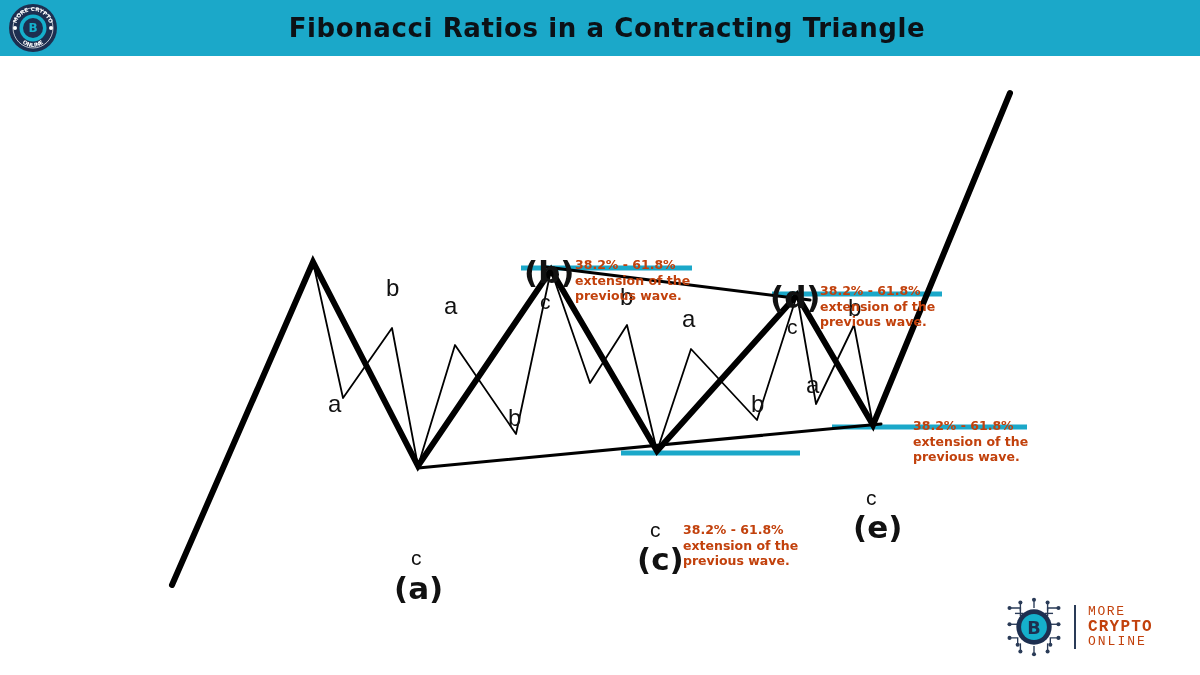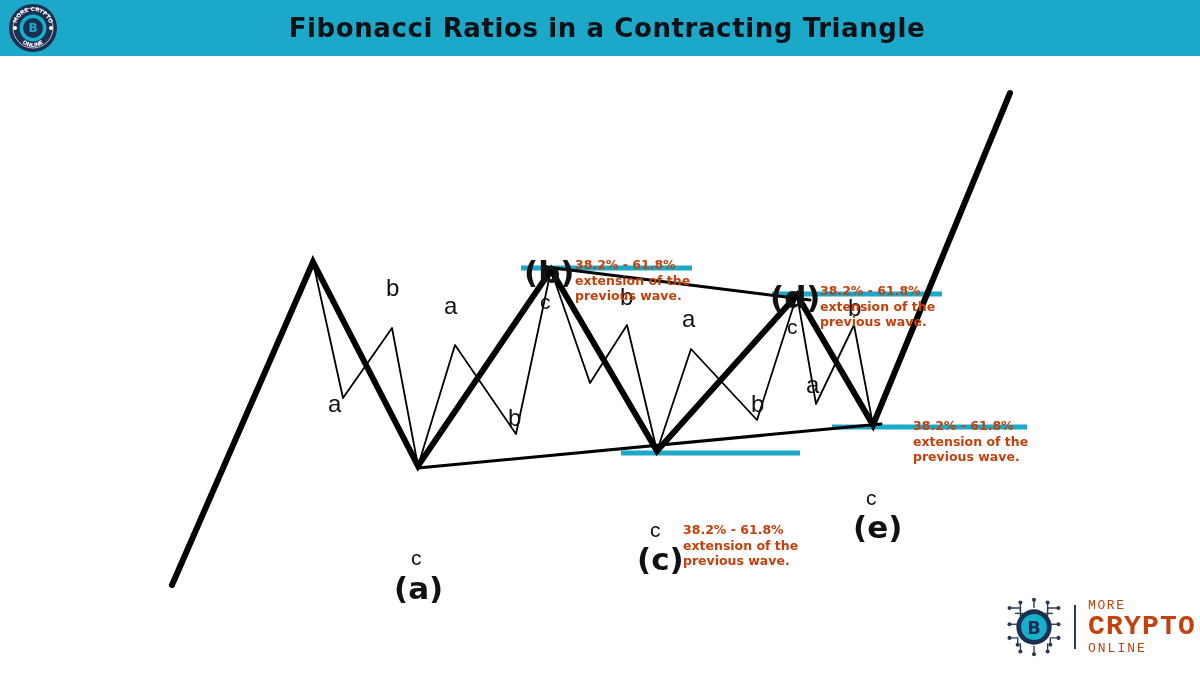--- a/index.html
+++ b/index.html
@@ -95,21 +95,21 @@
     background: #2a3b57;
     margin: 0 12px 0 6px;
     flex: 0 0 auto;
   }
   #footer-wordmark {
     font-family: Liberation Mono, monospace;
     color: #c2410c;
     line-height: 1.05;
   }
   #footer-more  { font-size: 13px; letter-spacing: 1.6px; }
-  #footer-crypto{ font-size: 28px; font-weight: bold; letter-spacing: 1.2px; }
+  #footer-crypto{ font-size: 16px; font-weight: bold; letter-spacing: 1.2px; }
   #footer-online{ font-size: 13px; letter-spacing: 2.0px; }
 </style>
 </head>
 <body>
 
 <div id="header-band">
   <svg id="header-logo" viewBox="0 0 100 100">
     <circle cx="50" cy="50" r="48" fill="#1d2f50"></circle>
     <circle cx="50" cy="50" r="40" fill="none" stroke="#ffffff" stroke-width="1.4"></circle>
     <circle cx="50" cy="50" r="27" fill="#15b0cc"></circle>

